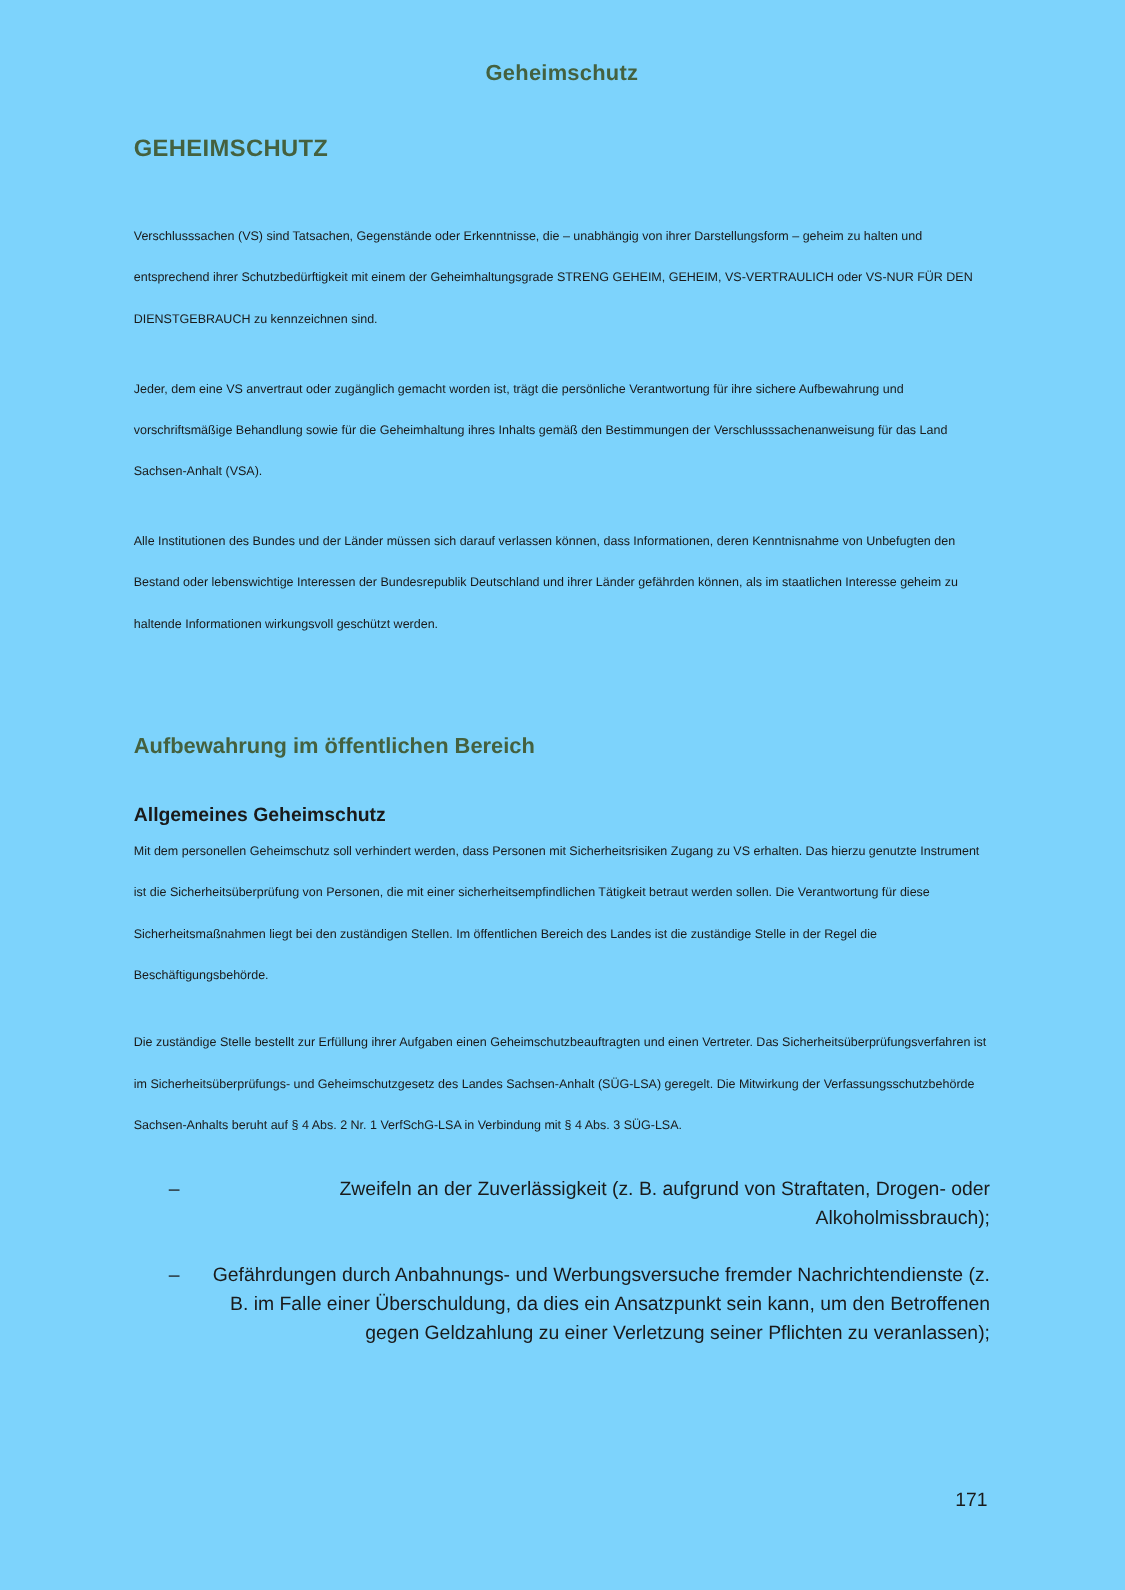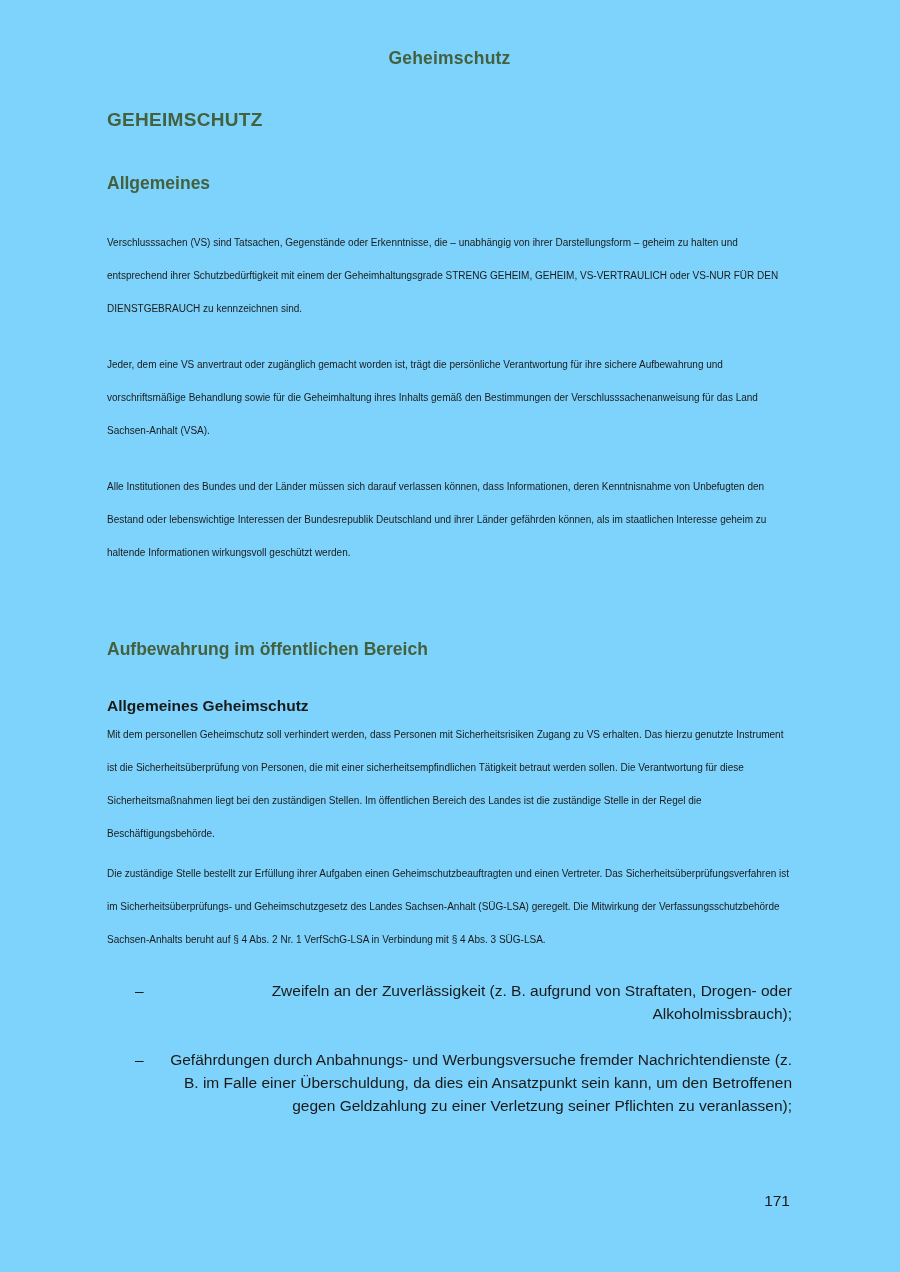--- a/index.html
+++ b/index.html
@@ -59,21 +59,21 @@
     margin: 0 0 1px 0;
     line-height: 23px;
   }
   p.body-para {
     font-size: 10px;
     line-height: 33px;
     margin: 0 0 23px 0;
     color: #1a1a1a;
   }
   p.body-para.tight {
-    margin-bottom: 7px;
+    margin-bottom: 21px;
   }
   ul.dash-list {
     list-style: none;
     margin: 0 0 0 0;
     padding: 0 0 0 28px;
   }
   ul.dash-list li {
     display: flex;
     font-size: 15.5px;
     line-height: 23px;
@@ -97,21 +97,20 @@
 </head>
 <body>
 
 <div class="page">
   <div class="content">
 
     <div class="running-header">Geheimschutz</div>
 
     <h1 class="main-title">GEHEIMSCHUTZ</h1>
 
-    <h2 class="section-heading">Allgemeines</h2>
 
     <p class="body-para">Verschlusssachen (VS) sind Tatsachen, Gegenstände oder Erkenntnisse, die – unabhängig von ihrer Darstellungsform – geheim zu halten und entsprechend ihrer Schutzbedürftigkeit mit einem der Geheimhaltungsgrade STRENG GEHEIM, GEHEIM, VS-VERTRAULICH oder VS-NUR FÜR DEN DIENSTGEBRAUCH zu kennzeichnen sind.</p>
 
     <p class="body-para">Jeder, dem eine VS anvertraut oder zugänglich gemacht worden ist, trägt die persönliche Verantwortung für ihre sichere Aufbewahrung und vorschriftsmäßige Behandlung sowie für die Geheimhaltung ihres Inhalts gemäß den Bestimmungen der Verschlusssachenanweisung für das Land Sachsen-Anhalt (VSA).</p>
 
     <p class="body-para">Alle Institutionen des Bundes und der Länder müssen sich darauf verlassen können, dass Informationen, deren Kenntnisnahme von Unbefugten den Bestand oder lebenswichtige Interessen der Bundesrepublik Deutschland und ihrer Länder gefährden können, als im staatlichen Interesse geheim zu haltende Informationen wirkungsvoll geschützt werden.</p>
 
     <h2 class="section-heading second">Aufbewahrung im öffentlichen Bereich</h2>
 
     <div class="subheading">Allgemeines Geheimschutz</div>

